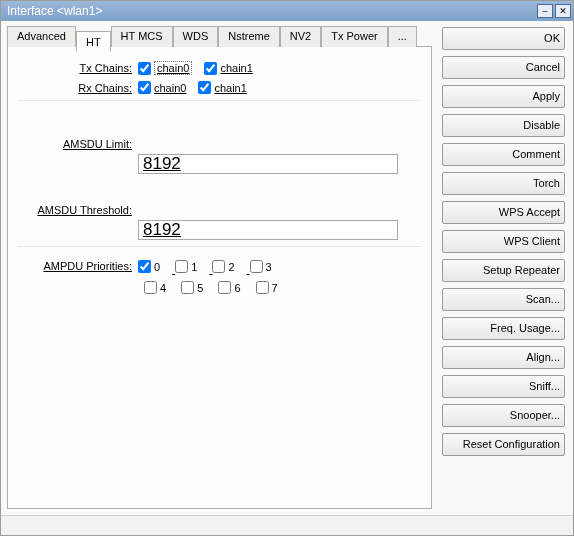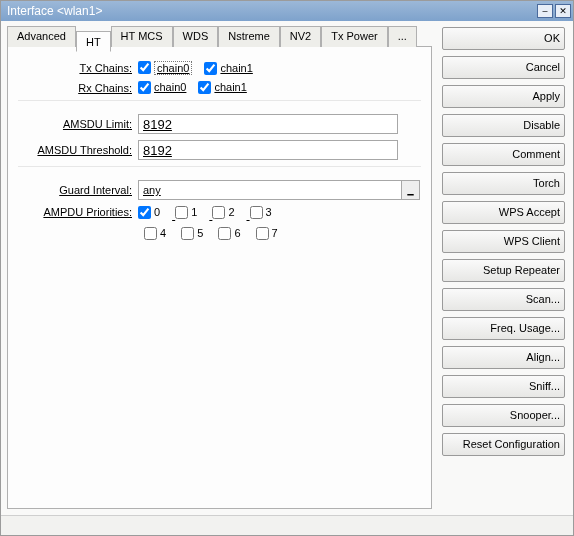--- a/index.html
+++ b/index.html
@@ -88,31 +88,33 @@
     margin-bottom: 6px;
     text-decoration: underline;
   }
   .formrow .label {
     width: 120px;
     text-align: right;
     padding-right: 6px;
   }
   .chk {
     display: inline-flex;
+    align-items: center;
     margin-right: 12px;
   }
   .chk input { margin: 0 3px 0 0; width:13px; height:13px;}
   .boxed { border: 1px dotted #777; padding: 0 2px; }
   .textinput {
     border: 1px solid #a7a7a7;
     height: 20px;
     padding: 2px 4px;
-    font-size: 13px;
+    font-size: 17px;
     width: 260px;
     background: #fff;
+    margin-top: 40px;
   }
   .sep { height: 10px; border-top: 1px solid #e7e7e7; margin: 6px 0 4px 0; }
   .guard-wrap {
     display: flex; align-items:center; width:282px;
   }
   .guard-input {
     flex:1; border:1px solid #a7a7a7; height:20px; padding:2px 4px; font-size:11px; background:#fff;
   }
   .guard-btn {
     width:18px; height:20px; border:1px solid #a7a7a7; border-left:none;
@@ -200,27 +202,20 @@
           <input class="textinput" value="8192" style="">
         </div>
 
         <div class="formrow">
           <span class="label">AMSDU Threshold:</span>
           <input class="textinput" value="8192" style="">
         </div>
 
         <div class="sep"></div>
 
-        <div class="formrow">
-          <span class="label">Guard Interval:</span>
-          <div class="guard-wrap">
-            <input class="guard-input" value="any" style="">
-            <span class="guard-btn">‗</span>
-          </div>
-        </div>
 
         <div class="formrow" style="align-items:flex-start;">
           <span class="label">AMPDU Priorities:</span>
           <div>
             <label class="chk">
                 <input type="checkbox" checked="" style="">
                 <span>0</span>
               </label>
             <label class="chk">
                 <input type="checkbox" style="">

